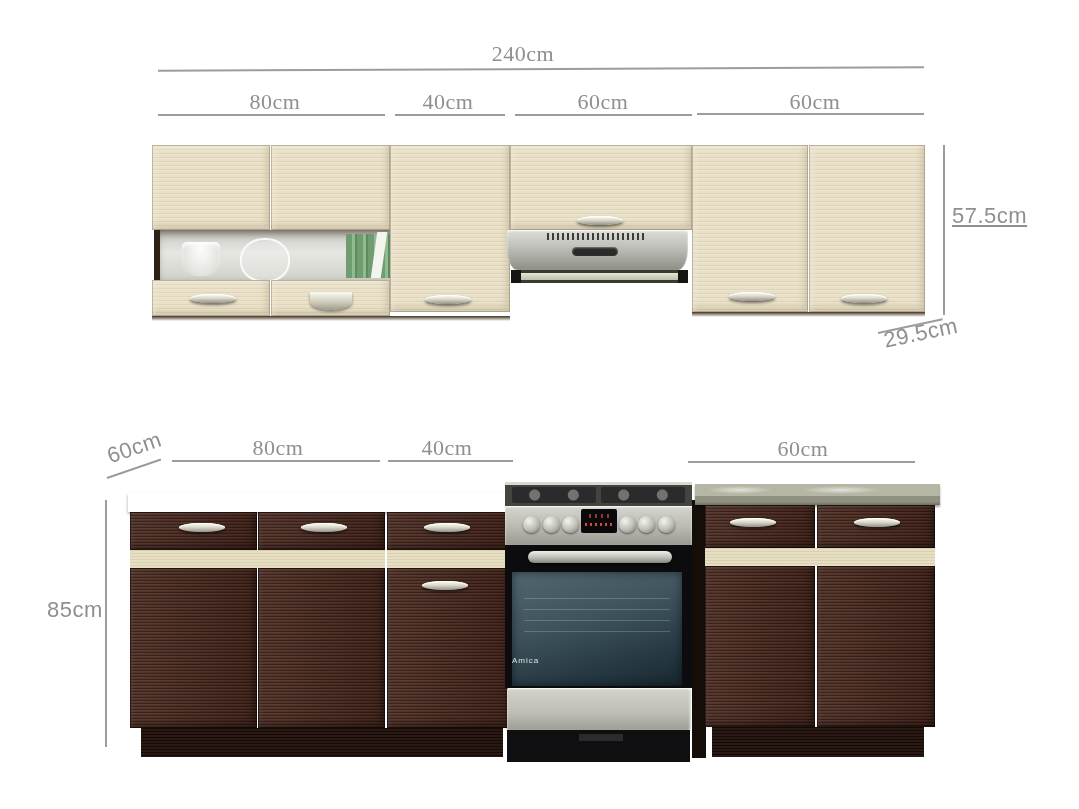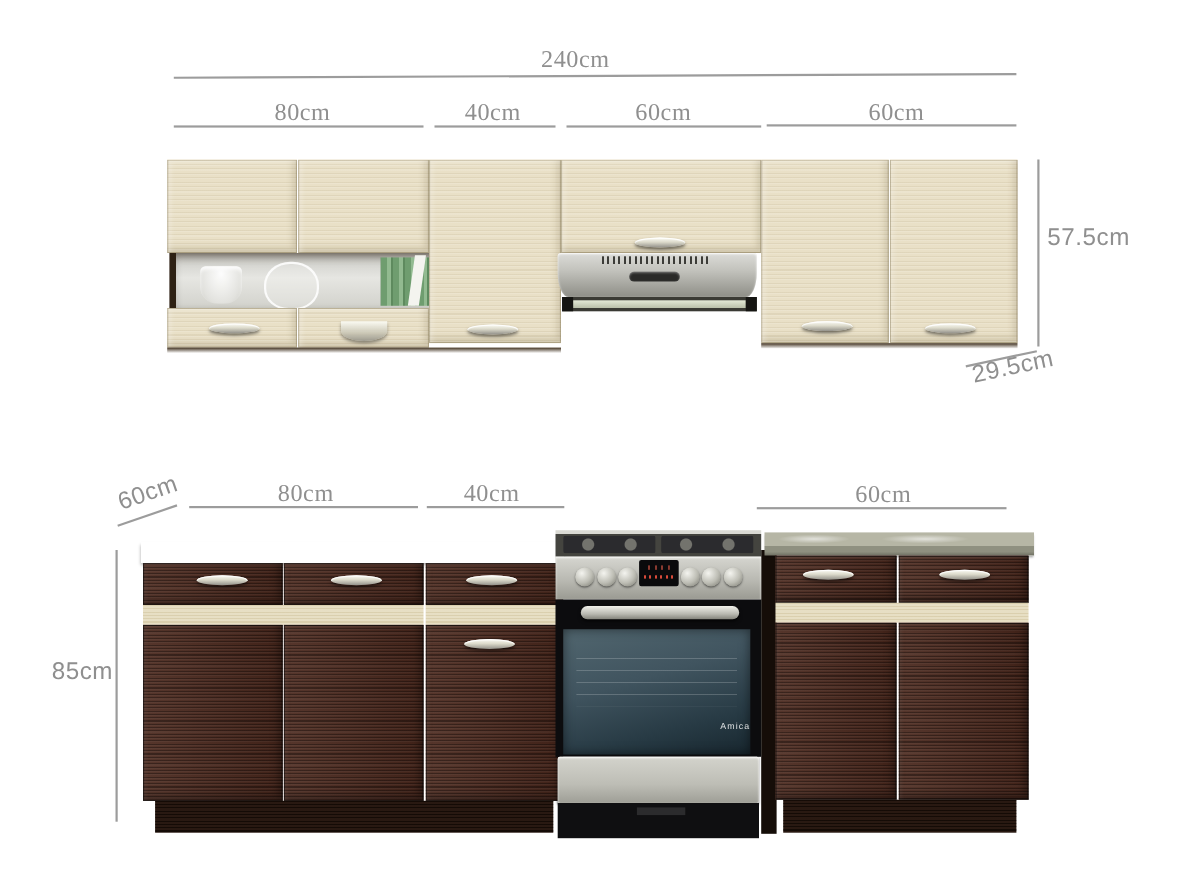--- a/index.html
+++ b/index.html
@@ -93,21 +93,21 @@
     <div class="abs cream door-cream" style="left:0;top:0;width:116px;height:167px;"></div>
     <div class="abs cream door-cream" style="left:117px;top:0;width:116px;height:167px;"></div>
     <div class="handle" style="left:37px;top:147px;"></div>
     <div class="handle" style="left:149px;top:149px;"></div>
   </div>
 
   <div class="abs" style="left:152px;top:316px;width:358px;height:5px;background:linear-gradient(180deg,#40311f,rgba(255,255,255,0));"></div>
   <div class="abs" style="left:692px;top:312px;width:233px;height:5px;background:linear-gradient(180deg,#40311f,rgba(255,255,255,0));"></div>
 
   <div class="vline" style="left:943px;top:145px;height:170px;"></div>
-  <div class="lbl" style="left:952px;top:206px;">57.5cm</div>
+  <div class="lbl" style="left:952px;top:206px;text-decoration:underline;">57.5cm</div>
   <div class="hline" style="left:878px;top:332px;width:66px;transform:rotate(-12deg);transform-origin:left center;"></div>
   <div class="lbl" style="left:884px;top:331px;transform:rotate(-12deg);transform-origin:left center;">29.5cm</div>
 
   <div class="lbl" style="left:108px;top:447px;transform:rotate(-19deg);transform-origin:left center;">60cm</div>
   <div class="hline" style="left:107px;top:477px;width:57px;transform:rotate(-19deg);transform-origin:left center;"></div>
 
   <div class="lbl ctr" style="left:278px;top:438px;">80cm</div>
   <div class="lbl ctr" style="left:447px;top:438px;">40cm</div>
   <div class="lbl ctr" style="left:803px;top:439px;">60cm</div>
   <div class="hline" style="left:172px;top:460px;width:208px;"></div>
@@ -165,21 +165,21 @@
       </div>
     </div>
     <div class="abs" style="left:0;top:63px;width:187px;height:143px;background:#0c0c0e;">
       <div class="abs" style="left:23px;top:6px;width:144px;height:12px;border-radius:6px;
            background:linear-gradient(180deg,#f0f0ea,#b8b8b0 60%,#83837b);box-shadow:0 2px 3px rgba(0,0,0,.6);"></div>
       <div class="abs" style="left:7px;top:27px;width:170px;height:114px;
            background:linear-gradient(165deg,#51666f 0%,#40545f 40%,#273a44 75%,#18272f 100%);
            box-shadow:inset 0 0 10px rgba(0,0,0,.5);">
         <div class="abs" style="left:12px;top:26px;width:146px;height:44px;opacity:.35;
              background:repeating-linear-gradient(180deg,rgba(255,255,255,.55) 0 1px,rgba(0,0,0,0) 1px 11px);"></div>
-        <div class="abs" style="left:0;top:148px;width:170px;text-align:right;top:84px;font-size:8px;color:rgba(255,255,255,.85);letter-spacing:1px;">Amica</div>
+        <div class="abs" style="left:0;top:148px;width:170px;text-align:left;top:84px;font-size:8px;color:rgba(255,255,255,.85);letter-spacing:1px;">Amica</div>
       </div>
     </div>
     <div class="abs" style="left:2px;top:206px;width:183px;height:42px;border-radius:2px;
          background:linear-gradient(180deg,#d3d3cc,#bdbdb5 60%,#9e9e96);box-shadow:inset 0 1px 2px #fff,0 1px 2px rgba(0,0,0,.5);"></div>
     <div class="abs" style="left:2px;top:248px;width:183px;height:32px;background:#0f0f11;">
       <div class="abs" style="left:72px;top:4px;width:44px;height:7px;background:#2b2b2d;"></div>
     </div>
   </div>
 
   <div class="abs" style="left:695px;top:484px;width:245px;height:21px;

